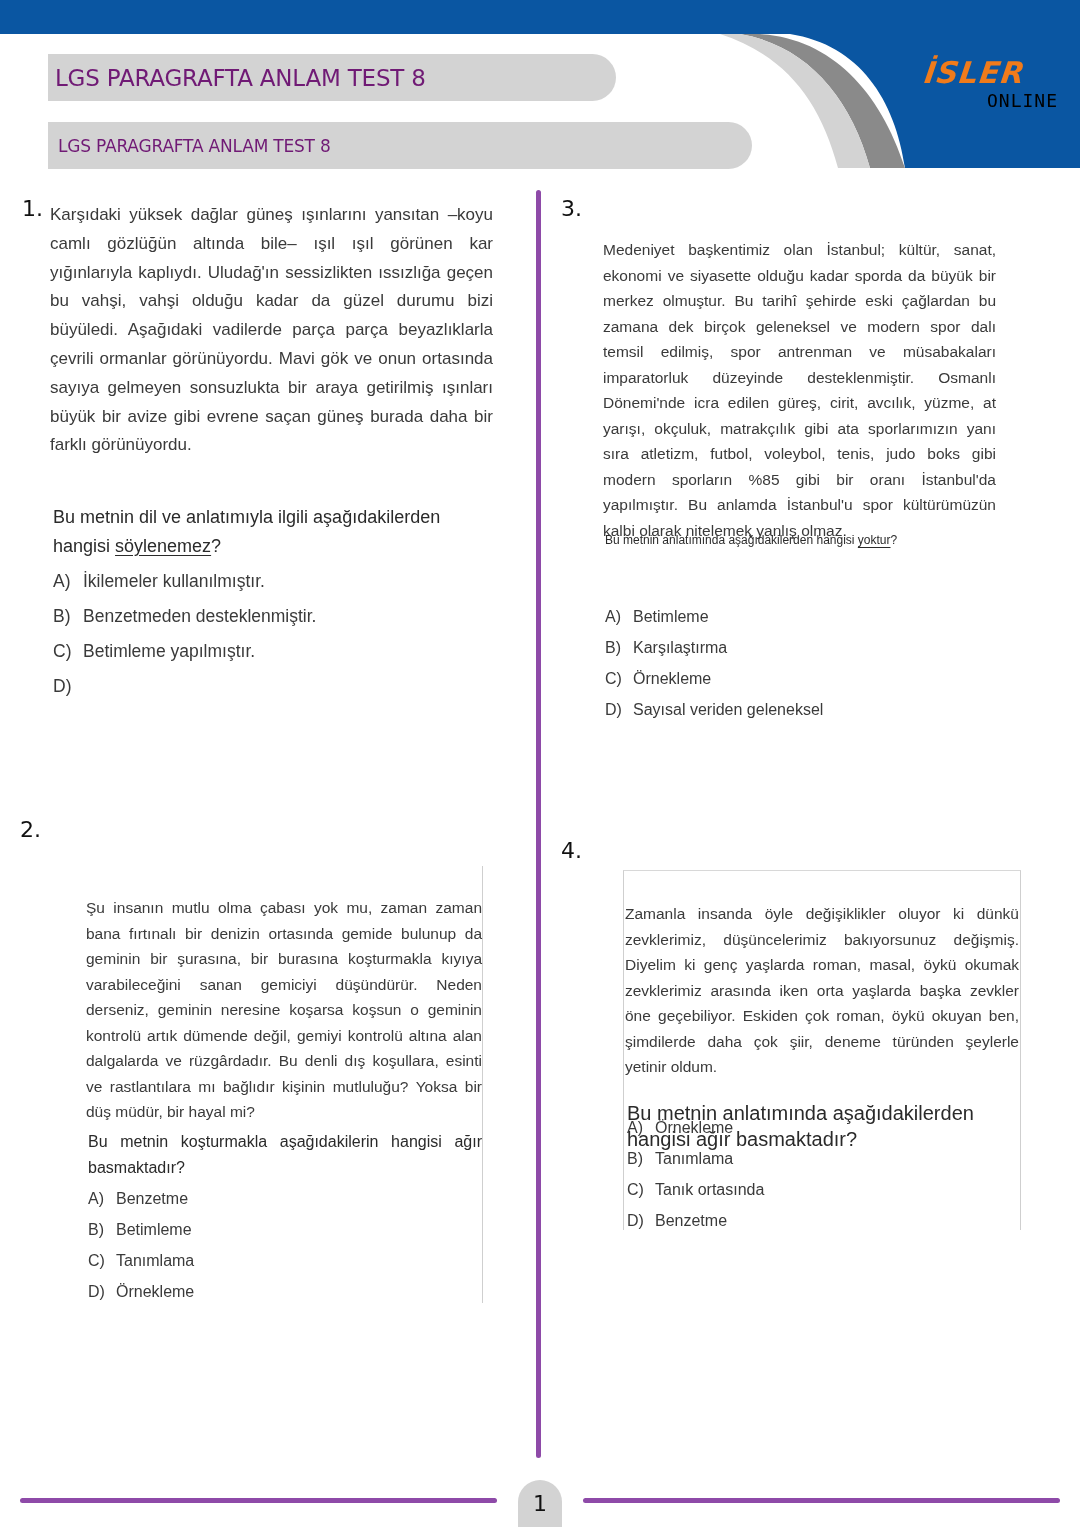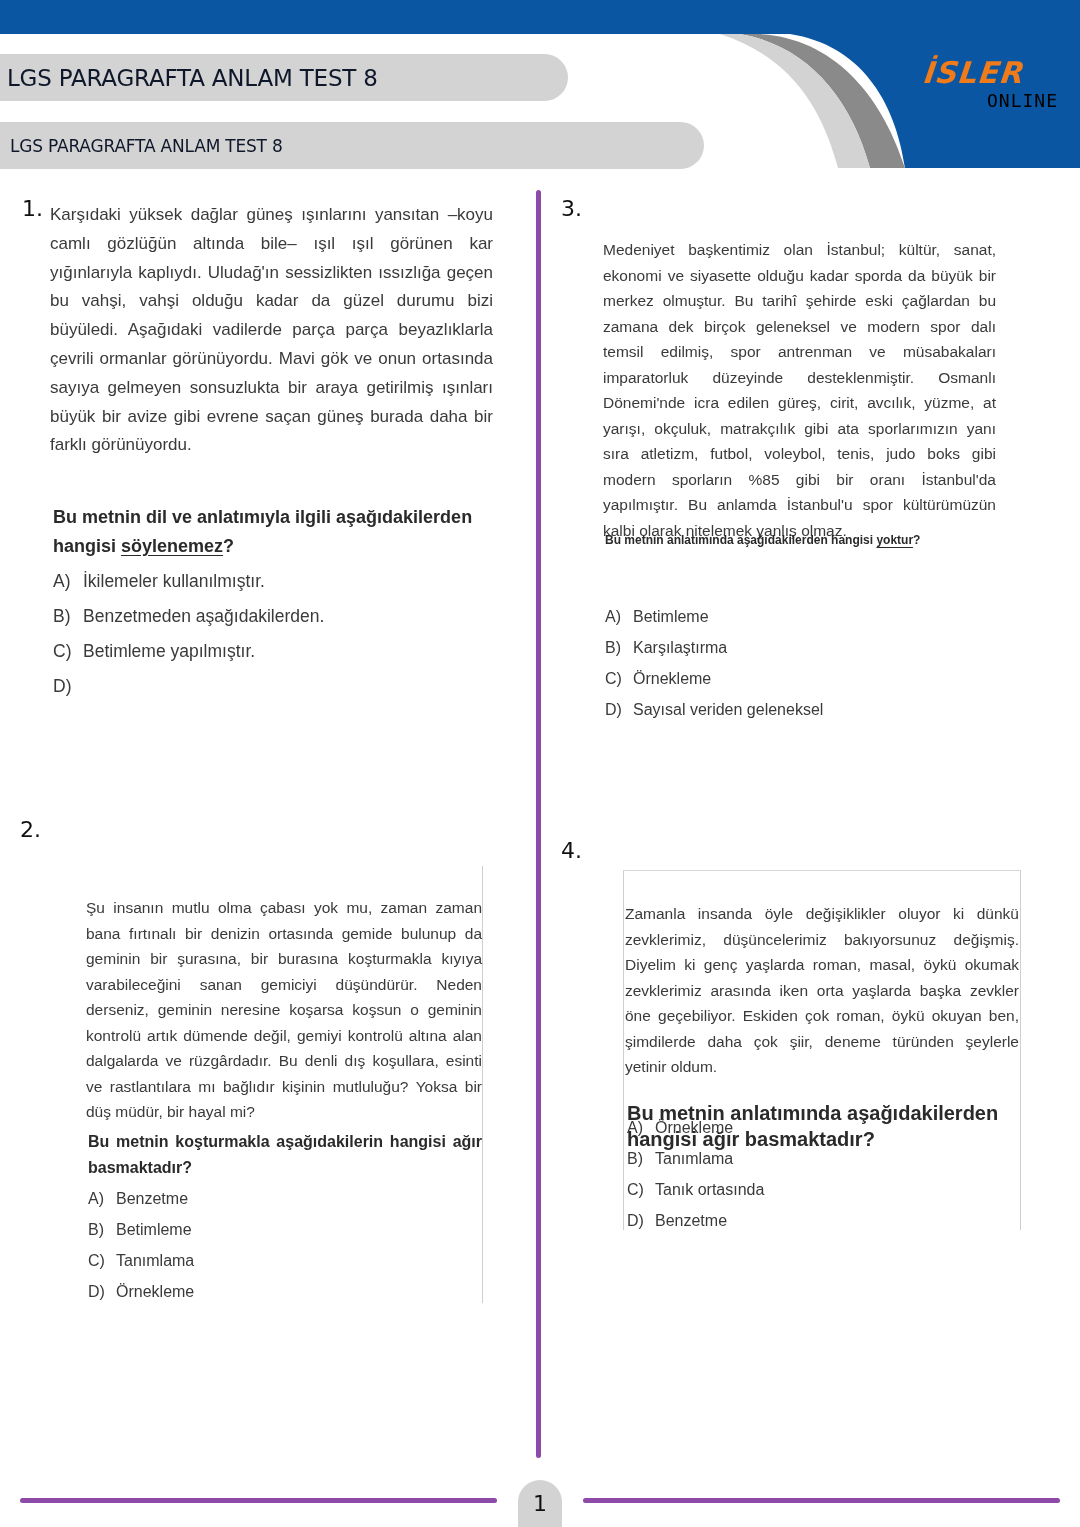--- a/index.html
+++ b/index.html
@@ -4,22 +4,22 @@
 <style>
   * { box-sizing: border-box; margin: 0; padding: 0; }
   html, body { width: 1080px; height: 1527px; background: #ffffff; overflow: hidden; }
   body { position: relative; font-family: "Liberation Sans", sans-serif; color: #333; }
 
   .header { position: absolute; left: 0; top: 0; width: 1080px; height: 170px; }
   .header svg { position: absolute; left: 0; top: 0; }
 
   .title-pill {
     position: absolute; background: #d3d3d3; border-radius: 0 24px 24px 0;
-    display: flex; align-items: center; color: #0f172a;
-    font-family: "DejaVu Sans", sans-serif; letter-spacing: -0.2px;
+    display: flex; align-items: center; color: #701a75;
+    font-family: "DejaVu Sans", sans-serif; letter-spacing: -0.2px; margin-left: 48px;
   }
   .title-pill.main { left: 0; top: 54px; width: 568px; height: 47px; font-size: 23px; padding-left: 7px; }
   .title-pill.sub  { left: 0; top: 122px; width: 704px; height: 47px; font-size: 17px; padding-left: 10px; }
 
   .logo { position: absolute; left: 925px; top: 55px; width: 140px; height: 60px; }
   .logo .brand {
     position: absolute; left: 0; top: 0; font-family: "DejaVu Sans", sans-serif;
     font-weight: bold; font-style: italic; font-size: 30px; color: #f07b1b; letter-spacing: 1px;
     transform: skewX(-8deg);
   }
@@ -28,21 +28,21 @@
     font-size: 18px; color: #000000; letter-spacing: 1px;
   }
 
   .divider-v { position: absolute; left: 536px; top: 190px; width: 5px; height: 1268px; background: #8e4aa8; border-radius: 3px; }
 
   .qnum { position: absolute; font-family: "DejaVu Sans", sans-serif; font-size: 22px; color: #111; }
 
   .para { position: absolute; font-size: 17px; line-height: 28.8px; color: #3a3a3a; text-align: justify; }
   .para.small { font-size: 15.5px; line-height: 25.5px; margin-top: 33px; }
 
-  .prompt { position: absolute; font-weight: bold; color: #2a2a2a; }
+  .prompt { position: absolute; font-weight: normal; color: #2a2a2a; }
   .prompt u { text-decoration: underline; text-underline-offset: 3px; }
 
   .opts { position: absolute; list-style: none; color: #3a3a3a; }
   .opts li { display: flex; }
   .opts li .lt { width: 30px; flex: none; }
 
   .boxed { border-right: 1px solid #cfcfcf; border-top: 1px solid #d8d8d8; }
   .boxed-left { border-left: 1px solid #cfcfcf; border-top: 1px solid #d8d8d8; border-right: 1px solid #cfcfcf; }
 
   .footer-line { position: absolute; top: 1498px; height: 5px; background: #8e4aa8; border-radius: 3px; }
@@ -80,21 +80,21 @@
   <div class="prompt" style="left:53px; top:503px; width:442px; font-size:18px; line-height:29px;">
     <span>Bu metnin dil ve anlatımıyla ilgili aşağıdakilerden hangisi </span><u>söylenemez</u><span>?</span>
   </div>
   <ul class="opts" style="left:53px; top:564px; font-size:17.5px; line-height:35px;">
     <li>
         <span class="lt">A)</span>
         <span>İkilemeler kullanılmıştır.</span>
       </li>
     <li>
         <span class="lt">B)</span>
-        <span>Benzetmeden aşağıdakilerden.</span>
+        <span>Benzetmeden desteklenmiştir.</span>
       </li>
     <li>
         <span class="lt">C)</span>
         <span>Betimleme yapılmıştır.</span>
       </li>
     <li>
         <span class="lt">D)</span>
       </li>
   </ul>
 </section>

